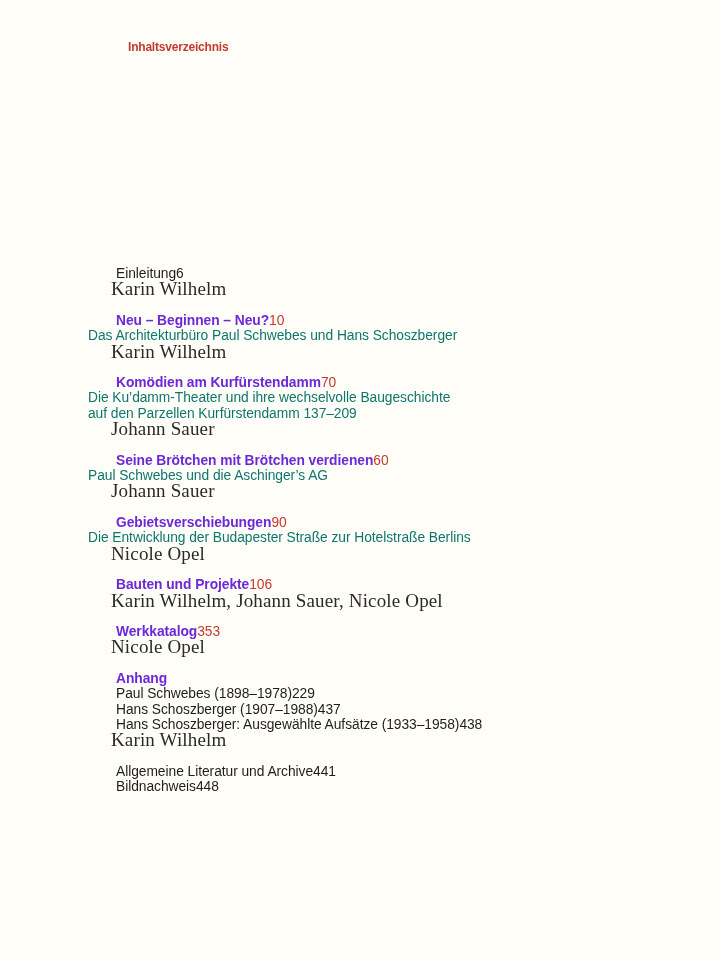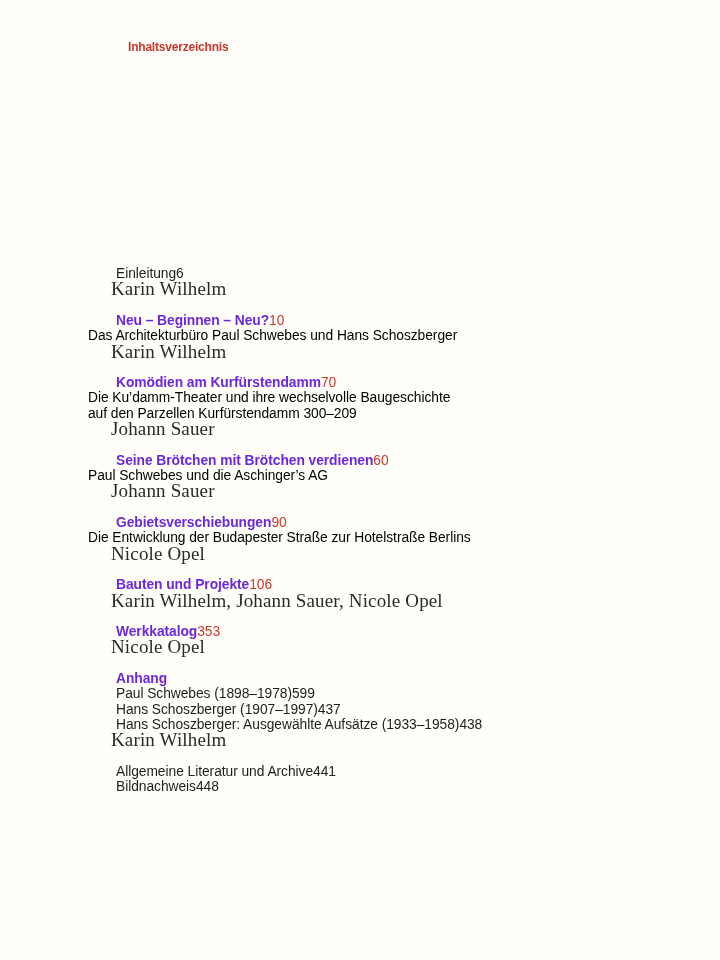--- a/index.html
+++ b/index.html
@@ -40,21 +40,21 @@
   .row {
     display: flex;
     align-items: baseline;
     white-space: nowrap;
     margin-left: 28px;
   }
   .title { font-weight: 400; color: #1f1e1c; }
   .red { color: #6d28d9; font-weight: 700; }
   .page-num { text-align: right; color: #1f1e1c; }
   .page-num.red { color: #c43a2e; font-weight: 400; }
-  .subtitle { color: #000000; white-space: nowrap; }
+  .subtitle { color: #0f766e; white-space: nowrap; }
   .authors {
     font-family: "Liberation Serif", serif;
     font-size: 19px;
     letter-spacing: 0.15px;
     color: #2b2a27;
     padding-left: 23px;
     white-space: nowrap;
   }
 </style>
 </head>
@@ -82,21 +82,21 @@
       <div class="subtitle">Das Architekturbüro Paul Schwebes und Hans Schoszberger</div>
       <div class="authors">Karin Wilhelm</div>
     </section>
 
     <section class="toc-entry">
       <div class="row">
         <span class="title red">Komödien am Kurfürstendamm</span>
         <span class="page-num red">70</span>
       </div>
       <div class="subtitle">Die Ku’damm-Theater und ihre wechselvolle Baugeschichte</div>
-      <div class="subtitle">auf den Parzellen Kurfürstendamm 300–209</div>
+      <div class="subtitle">auf den Parzellen Kurfürstendamm 137–209</div>
       <div class="authors">Johann Sauer</div>
     </section>
 
     <section class="toc-entry">
       <div class="row">
         <span class="title red">Seine Brötchen mit Brötchen verdienen</span>
         <span class="page-num red">60</span>
       </div>
       <div class="subtitle">Paul Schwebes und die Aschinger’s AG</div>
       <div class="authors">Johann Sauer</div>
@@ -127,24 +127,24 @@
       <div class="authors">Nicole Opel</div>
     </section>
 
 
     <section class="toc-entry">
       <div class="row">
         <span class="title red">Anhang</span>
       </div>
       <div class="row">
         <span class="title">Paul Schwebes (1898–1978)</span>
-        <span class="page-num">599</span>
+        <span class="page-num">229</span>
       </div>
       <div class="row">
-        <span class="title">Hans Schoszberger (1907–1997)</span>
+        <span class="title">Hans Schoszberger (1907–1988)</span>
         <span class="page-num">437</span>
       </div>
       <div class="row">
         <span class="title">Hans Schoszberger: Ausgewählte Aufsätze (1933–1958)</span>
         <span class="page-num">438</span>
       </div>
       <div class="authors">Karin Wilhelm</div>
     </section>
 
     <section class="toc-entry">

